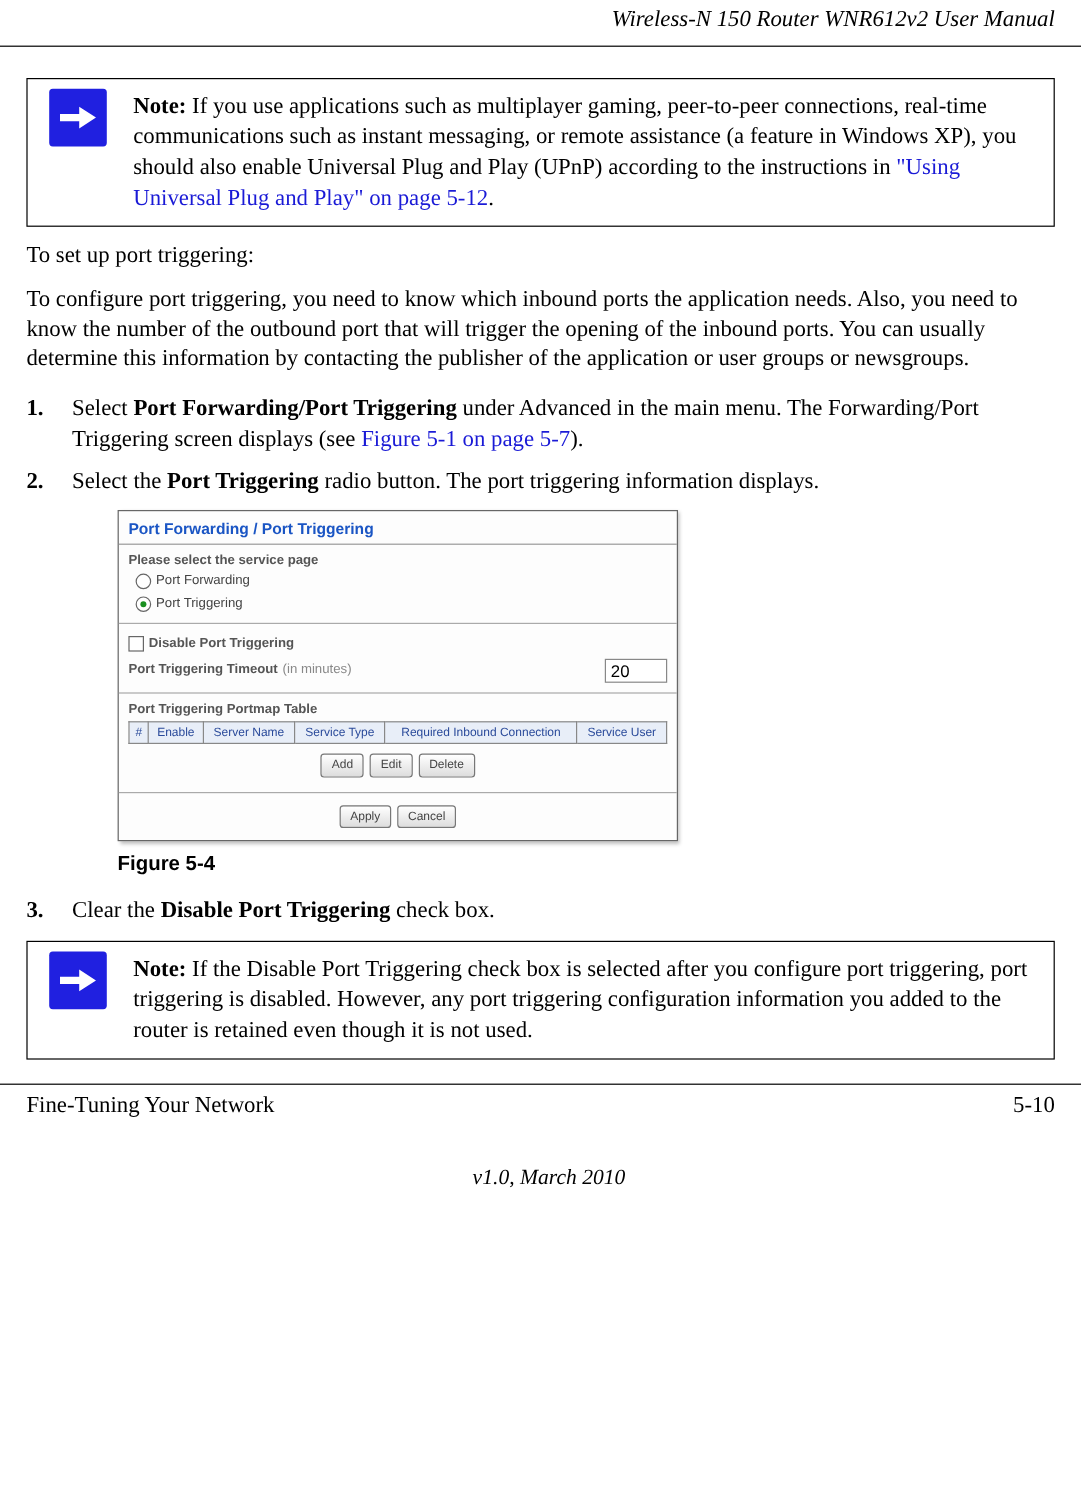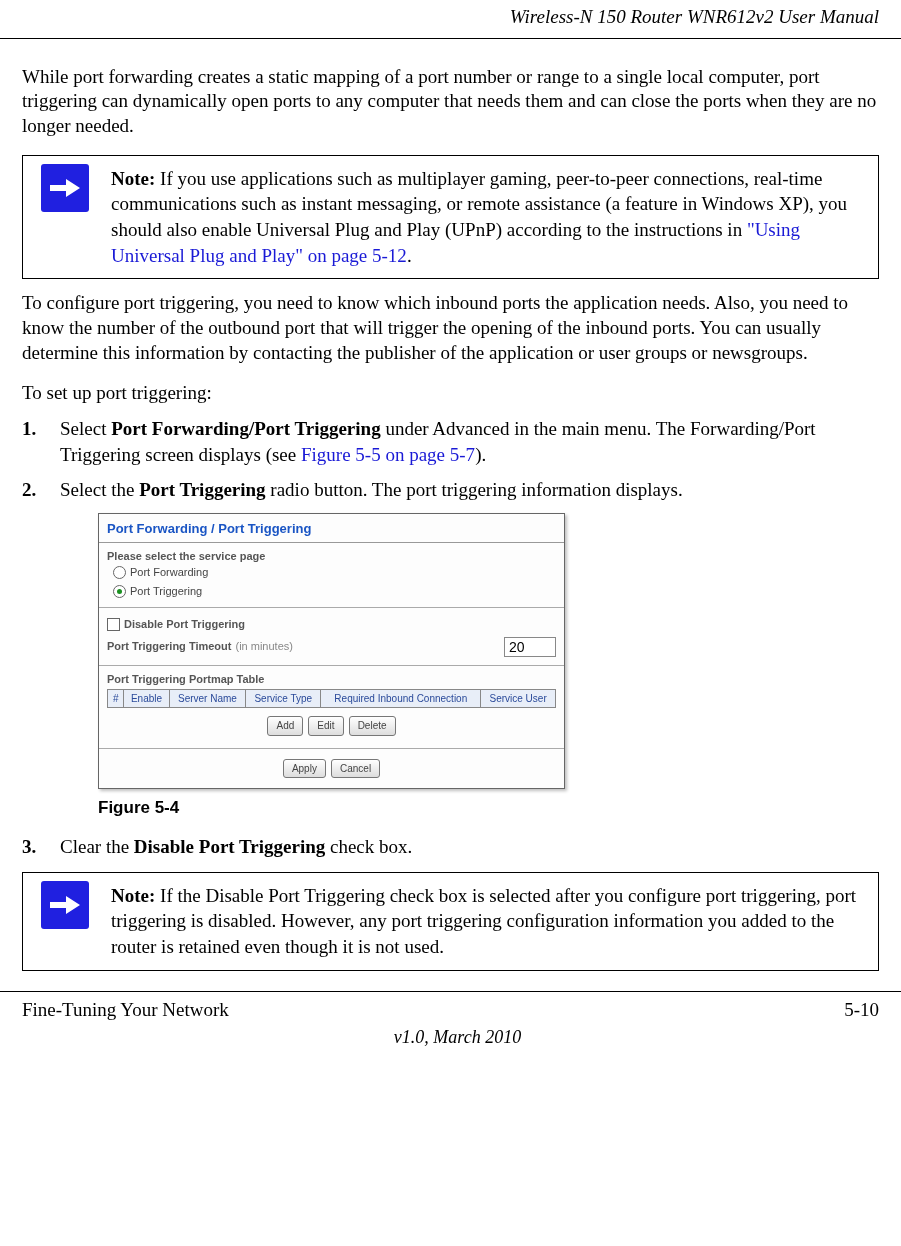--- a/index.html
+++ b/index.html
@@ -200,55 +200,55 @@
       margin-top: 20px;
       display: flex;
       justify-content: space-between;
       font-size: 19px;
     }
     .footer-version {
       text-align: center;
       font-style: italic;
       font-size: 18px;
       padding: 4px 0 20px 14px;
+      margin-top: 32px;
     }
     .grey {
       color: #888;
     }
   </style>
 </head>
 <body>
 
 <div class="header">
   <span>Wireless-N 150 Router WNR612v2 User Manual</span>
 </div>
 
 <div class="content">
-  <p class="para">While port forwarding creates a static mapping of a port number or range to a single local computer, port triggering can dynamically open ports to any computer that needs them and can close the ports when they are no longer needed.</p>
 
   <div class="note-box">
     <div class="note-icon-cell">
       <div class="note-icon">
         <svg width="34" height="24" viewBox="0 0 34 24">
             <path d="M2 9 L18 9 L18 3 L32 12 L18 21 L18 15 L2 15 Z" fill="white"></path>
           </svg>
       </div>
     </div>
     <div class="note-text-cell">
       <span class="note-word">Note:</span><span> If you use applications such as multiplayer gaming, peer-to-peer connections, real-time communications such as instant messaging, or remote assistance (a feature in Windows XP), you should also enable Universal Plug and Play (UPnP) according to the instructions in </span><span class="link">"Using Universal Plug and Play" on page 5-12</span><span>.</span>
     </div>
   </div>
 
+  <p class="para" style="margin-bottom:6px;">To set up port triggering:</p>
   <p class="para">To configure port triggering, you need to know which inbound ports the application needs. Also, you need to know the number of the outbound port that will trigger the opening of the inbound ports. You can usually determine this information by contacting the publisher of the application or user groups or newsgroups.</p>
-  <p class="para" style="margin-bottom:6px;">To set up port triggering:</p>
 
   <ol class="steps">
     <li>
       <span class="num">1.</span>
-      <span>Select </span><span class="bold">Port Forwarding/Port Triggering</span><span> under Advanced in the main menu. The Forwarding/Port Triggering screen displays (see </span><span class="link">Figure 5-5 on page 5-7</span><span>).</span>
+      <span>Select </span><span class="bold">Port Forwarding/Port Triggering</span><span> under Advanced in the main menu. The Forwarding/Port Triggering screen displays (see </span><span class="link">Figure 5-1 on page 5-7</span><span>).</span>
     </li>
     <li>
       <span class="num">2.</span>
       <span>Select the </span><span class="bold">Port Triggering</span><span> radio button. The port triggering information displays.</span>
 
       <div class="screenshot">
         <div class="ss-title">Port Forwarding / Port Triggering</div>
         <div class="ss-section">
           <div class="ss-label-bold">Please select the service page</div>
           <div class="ss-radio-row">

